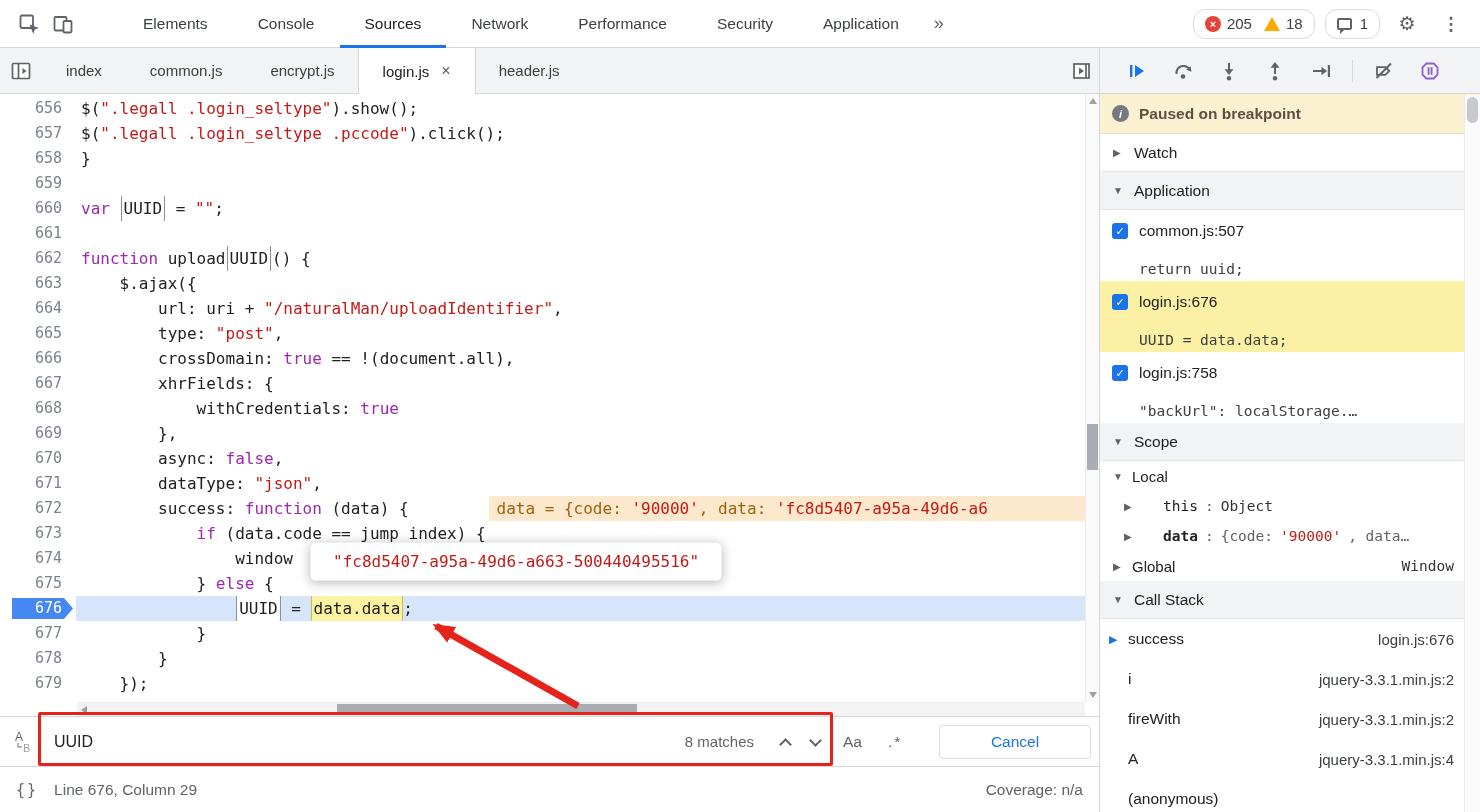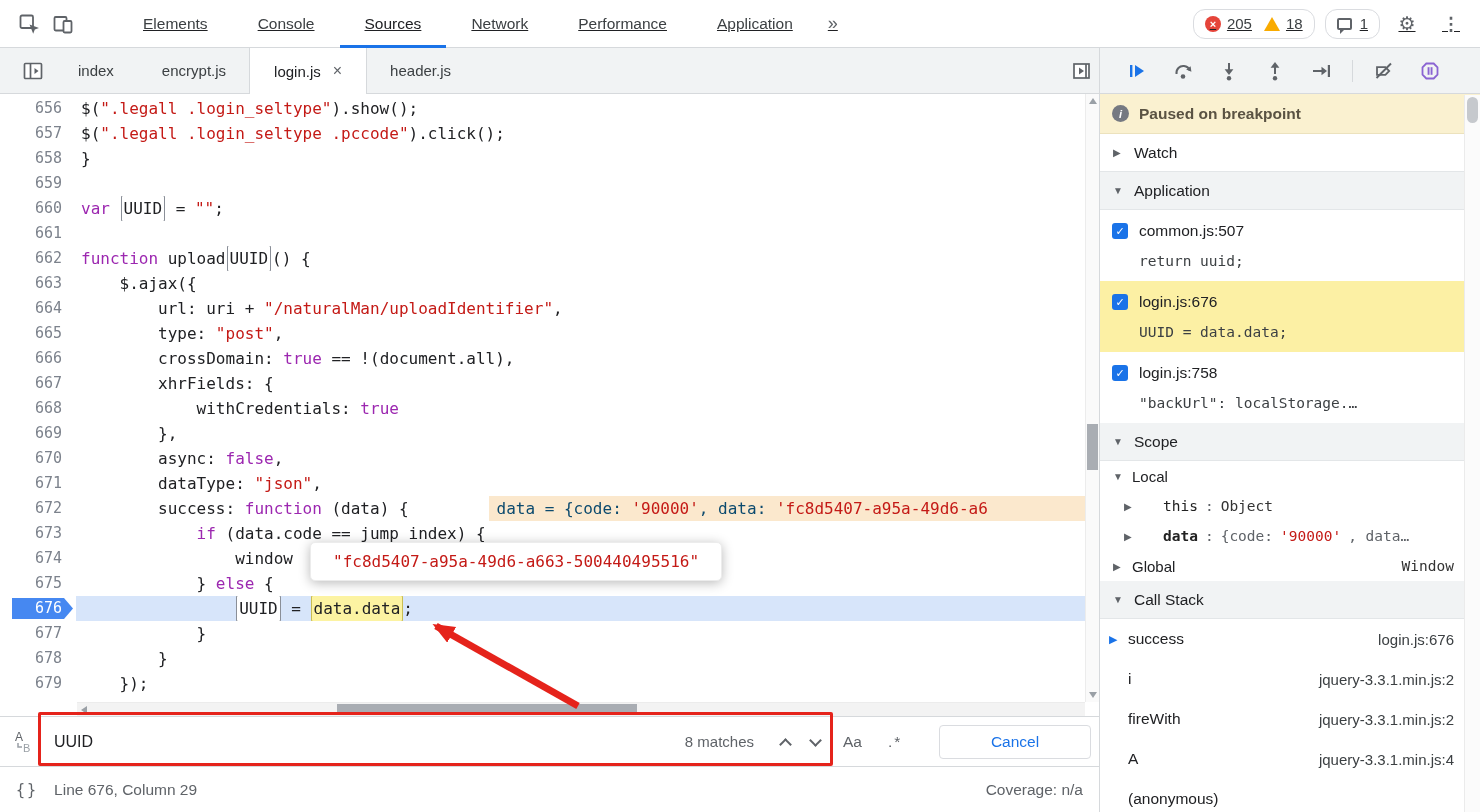--- a/index.html
+++ b/index.html
@@ -5,21 +5,21 @@
   * { margin:0; padding:0; box-sizing:border-box; }
   html,body { width:1480px; height:812px; }
   body { position:relative; overflow:hidden; background:#fff; color:#202124;
          font-family:"Liberation Sans", sans-serif; font-size:15px; }
   .mono { font-family:"DejaVu Sans Mono","Liberation Mono",monospace; }
 
   .devtools { width:1480px; height:812px; display:flex; flex-direction:column; }
 
   
   .main-toolbar { height:48px; flex:none; display:flex; align-items:center;
-                  background:#ffffff; border-bottom:1px solid #d6d9dc; padding-left:12px;text-decoration:underline; }
+                  background:#ffffff; border-bottom:1px solid #d6d9dc; padding-left:12px; }
   .icon-btn { width:34px; height:34px; display:flex; align-items:center; justify-content:center; flex:none; }
   .main-tabs { display:flex; height:48px; margin-left:38px; }
   .main-tab { padding:0 25px; display:flex; align-items:center; font-size:15.5px; color:#3c4043; cursor:default; }
   .main-tab.active { color:#202124; box-shadow:inset 0 -3px 0 #1a73e8; }
   .more-panels { color:#5f6368; font-size:18px; padding:0 10px; }
   .toolbar-right { margin-left:auto; display:flex; align-items:center; gap:10px; padding-right:12px; }
   .badge-pill { height:30px; display:flex; align-items:center; gap:6px; padding:0 11px;
                 border:1px solid #dadce0; border-radius:12px; background:#fff; color:#3c4043; font-size:15px; }
   .err-ic { width:16px; height:16px; border-radius:50%; background:#e5443a; color:#fff;
             font-size:11px; font-weight:bold; display:flex; align-items:center; justify-content:center; }
@@ -31,21 +31,21 @@
   .gear { font-size:19px; color:#5f6368; }
   .dots { font-size:18px; font-weight:bold; color:#5f6368; }
 
   
   .body-row { flex:1; display:flex; min-height:0; }
   .left-pane { width:1100px; flex:none; display:flex; flex-direction:column; border-right:1px solid #d6d9dc; background:#fff; }
   .right-pane { flex:1; display:flex; flex-direction:column; background:#fff; position:relative; }
 
   
   .file-tabstrip { height:46px; flex:none; background:#f1f3f4; border-bottom:1px solid #d6d9dc;
-                   display:flex; align-items:stretch; padding-left:16px; }
+                   display:flex; align-items:stretch; padding-left:4px; }
   .file-tabstrip .icon-btn { align-self:center; }
   #file-tabs { display:flex; margin-left:4px; }
   .file-tab { padding:0 24px; display:flex; align-items:center; font-size:15px; color:#3c4043; cursor:default; }
   .file-tab.active { background:#fff; color:#202124; box-shadow:-1px 0 0 #d6d9dc, 1px 0 0 #d6d9dc; margin-bottom:-1px; }
   .tab-close { margin-left:12px; color:#5f6368; font-size:16px; }
   .tabstrip-right { margin-left:auto; align-self:center; }
 
   
   .editor { flex:1; position:relative; overflow:hidden; background:#fff; padding-top:2px; }
   .code-row { display:flex; height:25px; font-size:16px; }
@@ -58,21 +58,21 @@
   .code-text { flex:1; display:flex; align-items:center; white-space:pre; padding-left:5px;
                font-family:"DejaVu Sans Mono","Liberation Mono",monospace; color:#202124; line-height:25px; min-width:0; overflow:hidden; }
   .row-active .code-text { background:#d7e5fa; }
   .seg-kw { color:#9c27b0; }
   .seg-str { color:#c41a16; }
   .seg-pln { color:#202124; }
   .seg-match, .seg-selmatch { border:1px solid #8a8f98; background:#fff; border-radius:2px; padding:0 2px; margin:0 1px; }
   .seg-evalhl { background:#fcf3a2; border:1px solid #c9bd52; border-radius:2px; padding:0 2px; }
   .inline-eval { margin-left:80px; flex:1; align-self:stretch; display:flex; align-items:center;
                  background:#fbe8cd; padding:0 8px; overflow:hidden; }
-  .seg-wpln { color:#0c4a6e; }
+  .seg-wpln { color:#a16207; }
   .seg-wstr { color:#c41a16; }
 
   .eval-tooltip { position:absolute; left:310px; top:448px; z-index:20; background:#fff;
                   border:1px solid #ececec; border-radius:5px; box-shadow:0 2px 12px rgba(0,0,0,.28);
                   padding:9px 22px; font-size:16px; color:#c41a16; white-space:nowrap; }
 
   .v-scroll { position:absolute; top:0; right:0; bottom:14px; width:14px; background:#fafafa; border-left:1px solid #ececec; }
   .v-thumb { position:absolute; top:330px; left:1px; width:11px; height:46px; background:#a9adb3; }
   .v-scroll::before { content:""; position:absolute; top:4px; left:3px; border:4px solid transparent; border-bottom:6px solid #9aa0a6; border-top:0; }
   .v-scroll::after { content:""; position:absolute; bottom:4px; left:3px; border:4px solid transparent; border-top:6px solid #9aa0a6; border-bottom:0; }
@@ -118,21 +118,21 @@
   .sec-h { height:38px; display:flex; align-items:center; gap:9px; padding:0 13px;
            background:#f1f3f4; border-bottom:1px solid #e3e6e8; font-size:15.5px; color:#202124; }
   .sec-h.watch { background:#fff; }
   .tri { font-size:10px; color:#5f6368; width:12px; flex:none; }
 
   .bp-row { padding:12px 8px 0 12px; height:71px; }
   .bp-row.bp-active { background:#fcf0a4; }
   .bp-top { display:flex; align-items:center; gap:11px; font-size:15.5px; }
   .checkbox { width:16px; height:16px; border-radius:3px; background:#1a73e8; color:#fff; flex:none;
               display:flex; align-items:center; justify-content:center; font-size:11px; }
-  .bp-code { margin:13px 0 0 27px; color:#3c4043; font-size:14.5px; white-space:nowrap; overflow:hidden; }
+  .bp-code { margin:21px 0 0 27px; color:#3c4043; font-size:14.5px; white-space:nowrap; overflow:hidden; }
 
   .scope-row { height:30px; display:flex; align-items:center; gap:7px; padding:0 26px 0 13px;
                white-space:nowrap; overflow:hidden; font-size:15px; }
   .scope-entry { padding-left:24px; }
   .var-name { color:#222; font-size:14.5px;margin-left:20px; }
   .bold { font-weight:bold; }
   .dimc { color:#5f6368; font-size:14.5px; }
   .pv-obj { color:#333; font-size:14.5px; }
   .pv-dim { color:#5f6368; font-size:14.5px; }
   .pv-red { color:#c41a16; font-size:14.5px; }
@@ -169,20 +169,21 @@
           <rect x="2.5" y="4" width="12" height="13.5" rx="1.2" fill="none" stroke="#5f6368" stroke-width="1.8"></rect>
           <rect x="11.5" y="8" width="8" height="11.5" rx="1.2" fill="#ffffff" stroke="#5f6368" stroke-width="1.8"></rect>
         </svg>
     </div>
     <nav class="main-tabs" id="main-tabs">
         <div class="main-tab">Elements</div>
         <div class="main-tab">Console</div>
         <div class="main-tab active">Sources</div>
         <div class="main-tab">Network</div>
         <div class="main-tab">Performance</div>
+        <div class="main-tab">Security</div>
         <div class="main-tab">Application</div>
       </nav>
     <div class="more-panels">»</div>
     <div class="toolbar-right">
       <div class="badge-pill">
         <span class="err-ic">×</span>
         <span>205</span>
         <span class="warn-ic"></span>
         <span>18</span>
       </div>
@@ -204,20 +205,23 @@
               <rect x="2.5" y="3.5" width="17" height="15" rx="1" fill="#fff" stroke="#5f6368" stroke-width="1.7"></rect>
               <line x1="8.5" y1="3.5" x2="8.5" y2="18.5" stroke="#5f6368" stroke-width="1.7"></line>
               <path d="M12.5 8l4 3-4 3z" fill="#5f6368"></path>
             </svg>
         </div>
         <div id="file-tabs">
             <div class="file-tab">
               <span>index</span>
             </div>
             <div class="file-tab">
+              <span>common.js</span>
+            </div>
+            <div class="file-tab">
               <span>encrypt.js</span>
             </div>
             <div class="file-tab active">
               <span>login.js</span>
               <span class="tab-close">×</span>
             </div>
             <div class="file-tab">
               <span>header.js</span>
             </div>
           </div>

